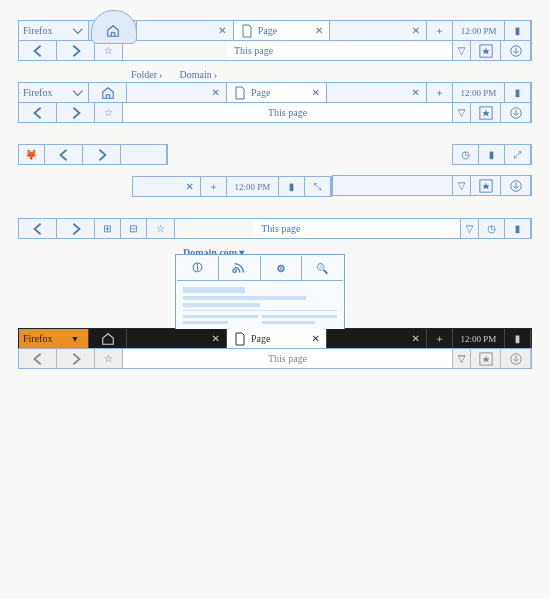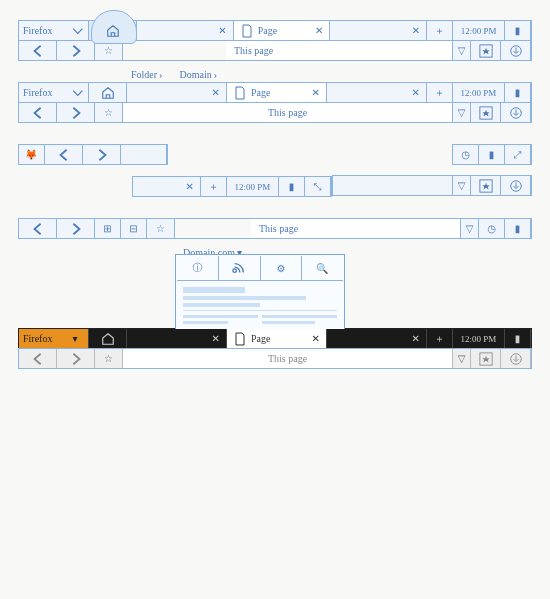--- a/index.html
+++ b/index.html
@@ -30,21 +30,21 @@
 .small-row { display: flex; justify-content: space-between; margin-bottom: 12px; }
 .small-row .half { display: flex; }
 .popup { position: absolute; top: 100%; left: 0; width: 170px; border: 1px solid #7aa8d8; background: #f8fbff; padding: 1px; margin-top: 2px; }
 .popup-toolbar { display: flex; border-bottom: 1px solid #8bb4e0; }
 .popup-toolbar .picon { flex: 1; height: 24px; display: flex; align-items: center; justify-content: center; border-right: 1px solid #8bb4e0; }
 .popup-toolbar .picon:last-child { border-right: none; }
 .popup-body { padding: 6px; font-size: 7px; color: #9bb8d8; }
 .popup-body .sq { background: #cce0f5; margin-bottom: 3px; }
 .popup-body .cols { display: flex; gap: 4px; border-top: 1px solid #cce0f5; padding-top: 4px; }
 .popup-body .cols > div { flex: 1; }
-.rel { position: relative; }
+.rel { position: relative; font-weight: bold; }
 svg { width: 14px; height: 14px; }
 .dropdown { width: 18px; }
 .orange { background: #e89020 !important; color: #222 !important; }
 .m3 { margin-bottom: 90px; }
 </style>
 </head>
 <body>
 
 <div class="mock">
   <div class="row">

